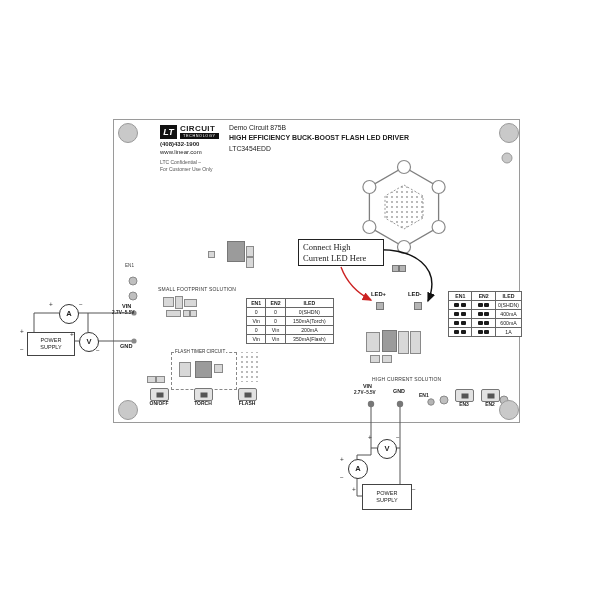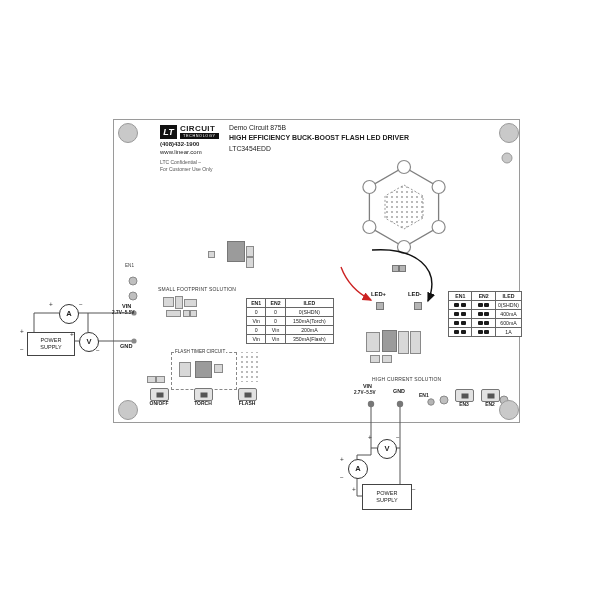--- a/index.html
+++ b/index.html
@@ -116,20 +116,24 @@
   <div class="t" style="left:160px;top:149px;font-size:6px;">www.linear.com</div>
   <div class="conf">
     <div>LTC Confidential –</div>
     <div>For Customer Use Only</div>
   </div>
 
   <div class="t" style="left:229px;top:124px;font-size:6.8px;">Demo Circuit 875B</div>
   <div class="t" style="left:229px;top:134px;font-size:7px;font-weight:bold;">HIGH EFFICIENCY BUCK-BOOST FLASH LED DRIVER</div>
   <div class="t" style="left:229px;top:145px;font-size:6.8px;">LTC3454EDD</div>
 
+  <div class="callout">
+    <div>Connect High</div>
+    <div>Current LED Here</div>
+  </div>
 
   <div class="ledlabel" style="left:371px;top:291px;">LED+</div>
   <div class="ledlabel" style="left:408px;top:291px;">LED-</div>
   <div class="padsq" style="left:376px;top:302px;width:6px;height:6px;"></div>
   <div class="padsq" style="left:414px;top:302px;width:6px;height:6px;"></div>
   <div class="padsq" style="left:392px;top:265px;width:5px;height:5px;"></div>
   <div class="padsq" style="left:399px;top:265px;width:5px;height:5px;"></div>
 
   <div class="t" style="left:125px;top:263px;font-size:4.6px;color:#444;">EN1</div>
   <div class="t" style="left:122px;top:303px;font-size:5.6px;font-weight:bold;">VIN</div>

